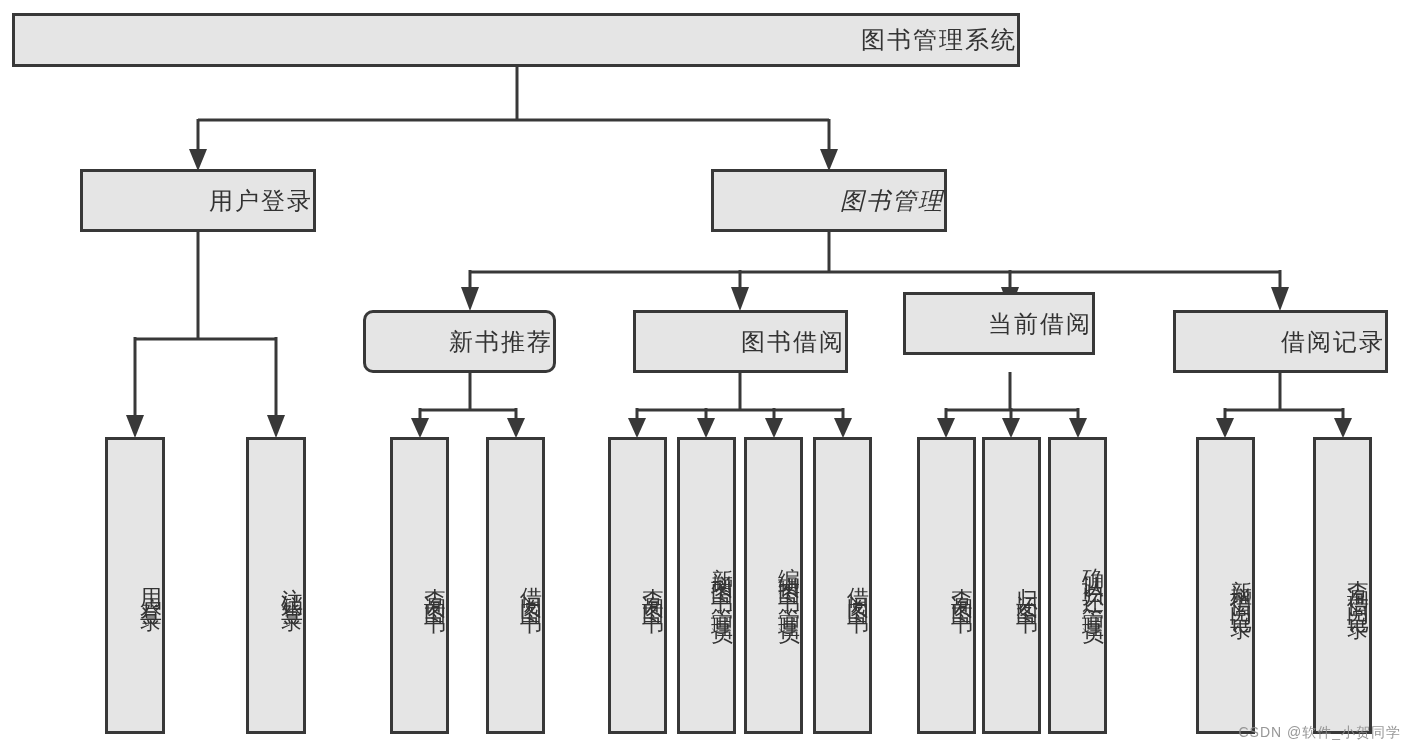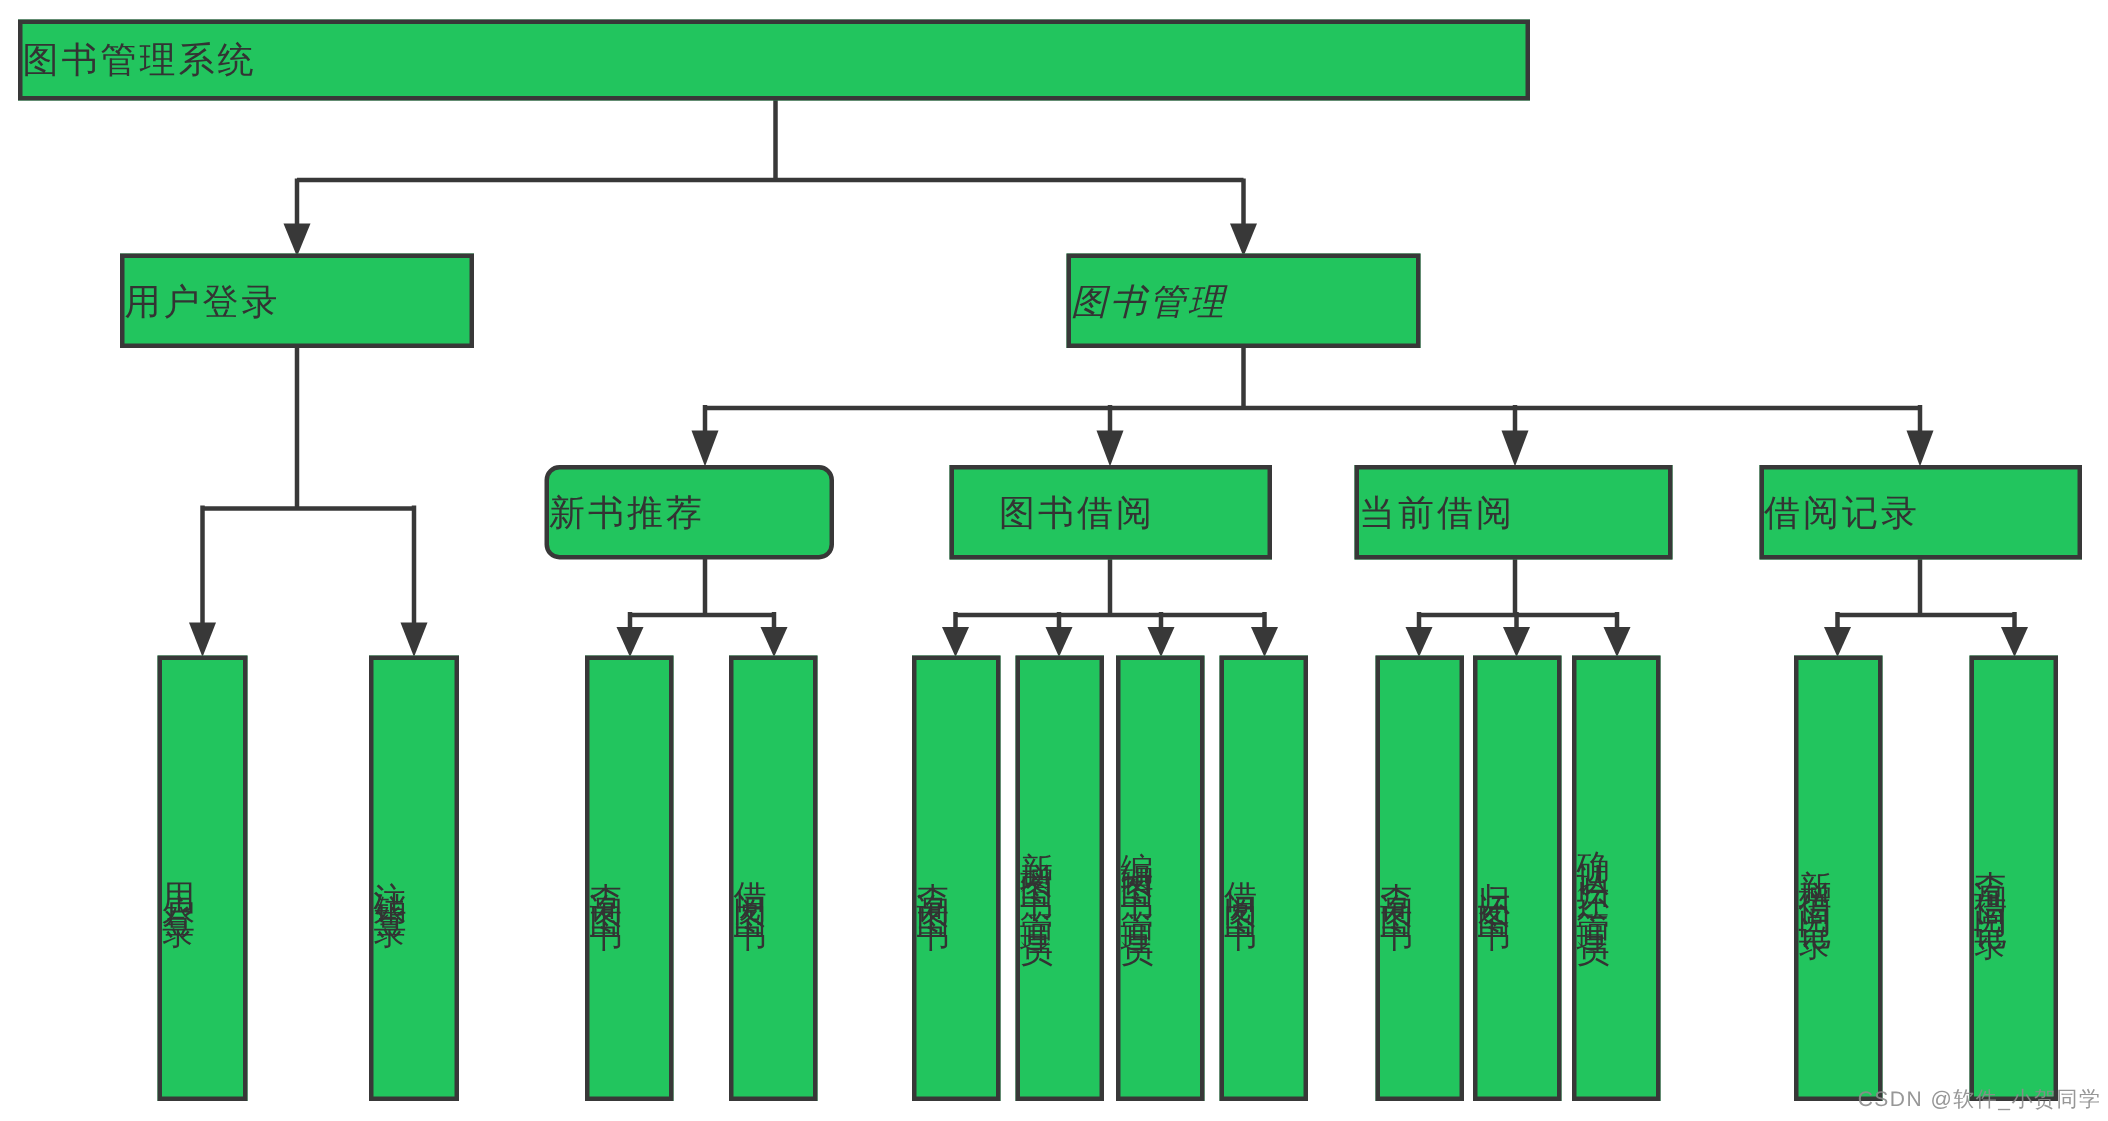--- a/index.html
+++ b/index.html
@@ -9,24 +9,24 @@
     height: 747px;
     background: #ffffff;
     font-family: "Liberation Sans", "DejaVu Sans", sans-serif;
     overflow: hidden;
   }
   #wires { position: absolute; left: 0; top: 0; width: 1405px; height: 747px; }
   .node {
     position: absolute;
     box-sizing: border-box;
     border: 3px solid #383838;
-    background: #22c55e;
+    background: #e5e5e5;
     display: flex;
     align-items: center;
-    justify-content: flex-start;
+    justify-content: flex-end;
     color: #333333;
   }
   .h .lbl {
     font-size: 24px;
     letter-spacing: 2px;
     white-space: nowrap;
   }
   .v .lbl {
     writing-mode: vertical-rl;
     text-orientation: mixed;
@@ -124,21 +124,21 @@
   <div class="node h" style="left:711px; top:169px; width:236px; height:63px;font-style:italic;">
     <span class="lbl">图书管理</span>
   </div>
 
   <div class="node h" style="left:363px; top:310px; width:193px; height:63px;border-radius:10px;">
     <span class="lbl">新书推荐</span>
   </div>
   <div class="node h" style="left:633px; top:310px; width:215px; height:63px;padding-left:30px;">
     <span class="lbl">图书借阅</span>
   </div>
-  <div class="node h" style="left:903px; top:310px; width:212px; height:63px;">
+  <div class="node h" style="left:903px; top:292px; width:192px; height:63px;">
     <span class="lbl">当前借阅</span>
   </div>
   <div class="node h" style="left:1173px; top:310px; width:215px; height:63px;">
     <span class="lbl">借阅记录</span>
   </div>
 
   <div class="node v" style="left:105px; top:437px; width:60px; height:297px;">
     <span class="lbl">用户登录</span>
   </div>
   <div class="node v" style="left:246px; top:437px; width:60px; height:297px;">

